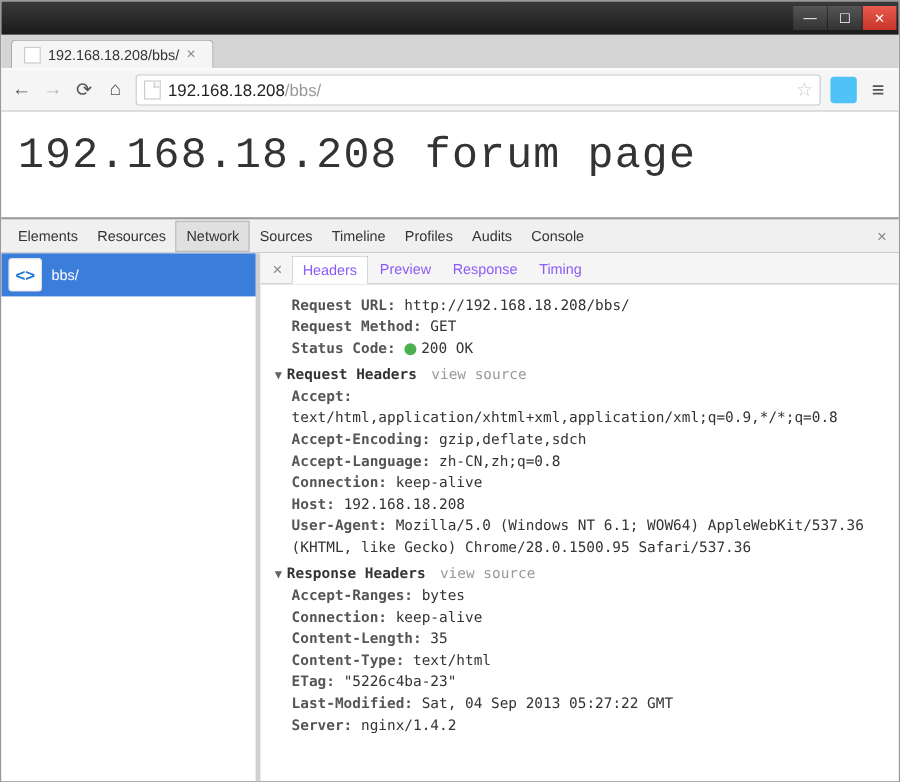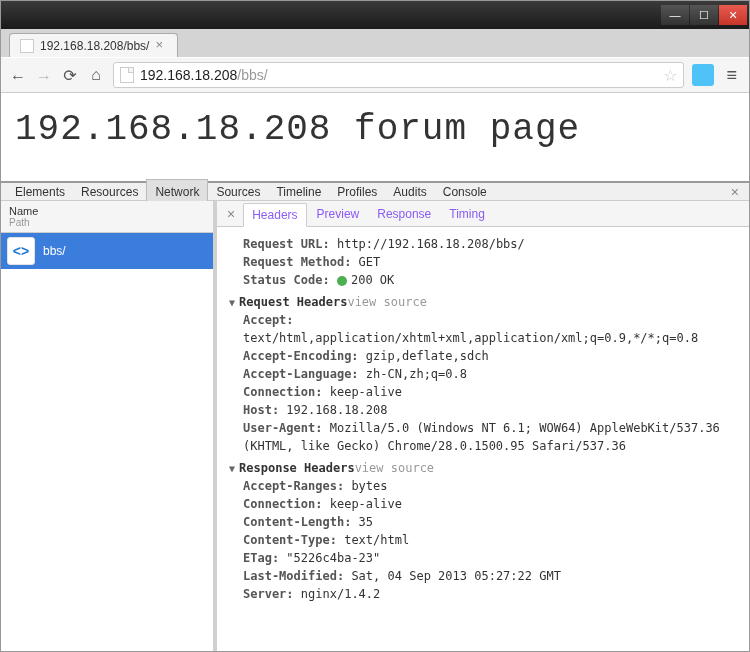--- a/index.html
+++ b/index.html
@@ -31,21 +31,21 @@
     .star-icon { color: #ccc; font-size: 16px; cursor: pointer; }
     .ext-btn { width: 22px; height: 22px; background: #4fc3f7; border-radius: 3px; cursor: pointer; }
     .menu-btn { font-size: 18px; color: #555; cursor: pointer; padding: 0 4px; }
     
     
     .page-content { height: 90px; padding: 16px 14px; border-bottom: 2px solid #999; }
     .page-title { font-family: Liberation Mono, monospace; font-size: 36px; font-weight: normal; letter-spacing: 1px; }
     
     
     .devtools { display: flex; flex-direction: column; height: calc(652px - 28px - 28px - 36px - 90px - 2px); }
-    .dt-tabs { height: 18px; background: #f0f0f0; border-bottom: 1px solid #ccc; display: flex; align-items: center; padding: 0 6px; font-size: 12px; }
+    .dt-tabs { height: 28px; background: #f0f0f0; border-bottom: 1px solid #ccc; display: flex; align-items: center; padding: 0 6px; font-size: 12px; }
     .dt-tab { padding: 5px 8px; cursor: pointer; color: #333; }
     .dt-tab.active { background: #e0e0e0; border: 1px solid #bbb; border-radius: 0; }
     .dt-close { margin-left: auto; color: #888; font-size: 14px; cursor: pointer; padding: 0 4px; }
     
     .dt-body { display: flex; flex: 1; overflow: hidden; }
     
     
     .net-list { width: 216px; border-right: 4px solid #d0d0d0; display: flex; flex-direction: column; }
     .net-list-header { background: #f5f5f5; border-bottom: 1px solid #ccc; padding: 4px 8px; font-size: 11px; }
     .net-list-header .h-name { color: #333; }
@@ -61,21 +61,21 @@
     .detail-tabs { height: 26px; background: #f5f5f5; border-bottom: 1px solid #ccc; display: flex; align-items: center; padding: 0 4px; gap: 2px; font-size: 12px; }
     .detail-close { color: #888; font-size: 14px; cursor: pointer; padding: 0 6px; }
     .detail-tab { padding: 4px 8px; cursor: pointer; color: #8b5cf6; }
     .detail-tab.active { background: #fff; border: 1px solid #ccc; border-bottom: 1px solid #fff; border-radius: 2px 2px 0 0; position: relative; top: 1px; }
     
     .detail-body { flex: 1; overflow: auto; padding: 8px 12px; font-family: Menlo, Consolas, monospace; font-size: 12px; line-height: 1.5; }
     .hdr-line { color: #333; }
     .hdr-key { color: #555; font-weight: bold; }
     .hdr-val { color: #333; }
     .status-dot { display: inline-block; width: 10px; height: 10px; background: #4caf50; border-radius: 50%; vertical-align: middle; margin-right: 4px; }
-    .section-hdr { color: #333; font-weight: bold; margin-top: 4px; display: flex; align-items: center; }
+    .section-hdr { color: #333; font-weight: bold; margin-top: 4px; display: flex; align-items: center; gap: 12px; }
     .tri { color: #666; font-size: 10px; margin-right: 4px; }
     .view-source { color: #999; font-weight: normal; font-size: 12px; cursor: pointer; }
     .indent { padding-left: 14px; }
   </style>
 </head>
 <body>
 
 <div class="window-titlebar">
   <div class="win-btn win-min">—</div>
   <div class="win-btn win-max">☐</div>
@@ -119,24 +119,20 @@
     <div class="dt-tab">Timeline</div>
     <div class="dt-tab">Profiles</div>
     <div class="dt-tab">Audits</div>
     <div class="dt-tab">Console</div>
     <div class="dt-close">×</div>
   </div>
 
   <div class="dt-body">
 
     <div class="net-list">
-      <div class="net-list-header">
-        <div class="h-name">Name</div>
-        <div class="h-path">Path</div>
-      </div>
       <div class="net-row selected">
         <div class="net-row-icon">
           <span class="net-row-icon-inner">&lt;&gt;</span>
         </div>
         <span class="net-row-name">bbs/</span>
       </div>
     </div>
 
     <div class="net-detail">
       <div class="detail-tabs">

